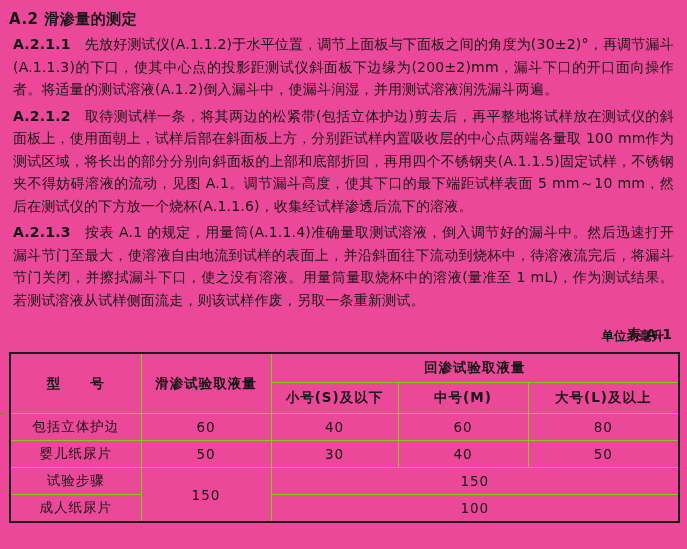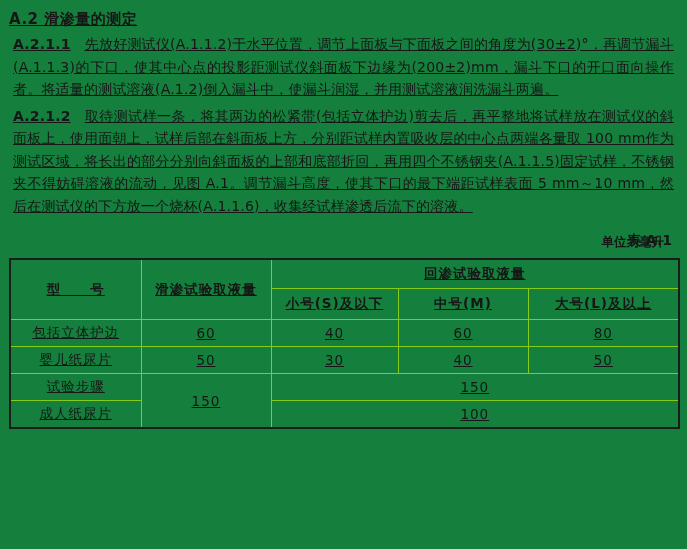--- a/index.html
+++ b/index.html
@@ -4,27 +4,26 @@
 <style>
   html, body {
     margin: 0;
     padding: 0;
     background: #e8e8e6;
   }
   .page {
     position: relative;
     width: 687px;
     height: 549px;
-    background: #15803d;
+    background: #ec4899;
     color: #161616;
     font-family: "DejaVu Sans", sans-serif;
     overflow: hidden;
     box-sizing: border-box;
     padding: 6px 9px 4px 9px;
-    text-decoration: underline;
   }
   .sec-heading {
     font-size: 15px;
     font-weight: bold;
     margin: 4px 0 0 0;
     letter-spacing: 0.5px;
   }
   .subsec-heading {
     font-size: 15px;
     font-weight: bold;
@@ -94,20 +93,21 @@
 
 <div class="page">
 
   <h1 class="sec-heading">A.2  滑渗量的测定</h1>
 
 
   <p class="para"><span class="clause-num">A.2.1.1</span><span>先放好测试仪(A.1.1.2)于水平位置，调节上面板与下面板之间的角度为(30±2)°，再调节漏斗(A.1.1.3)的下口，使其中心点的投影距测试仪斜面板下边缘为(200±2)mm，漏斗下口的开口面向操作者。将适量的测试溶液(A.1.2)倒入漏斗中，使漏斗润湿，并用测试溶液润洗漏斗两遍。</span></p>
 
   <p class="para"><span class="clause-num">A.2.1.2</span><span>取待测试样一条，将其两边的松紧带(包括立体护边)剪去后，再平整地将试样放在测试仪的斜面板上，使用面朝上，试样后部在斜面板上方，分别距试样内置吸收层的中心点两端各量取 100 mm作为测试区域，将长出的部分分别向斜面板的上部和底部折回，再用四个不锈钢夹(A.1.1.5)固定试样，不锈钢夹不得妨碍溶液的流动，见图 A.1。调节漏斗高度，使其下口的最下端距试样表面 5 mm～10 mm，然后在测试仪的下方放一个烧杯(A.1.1.6)，收集经试样渗透后流下的溶液。</span></p>
 
+  <p class="para"><span class="clause-num">A.2.1.3</span><span>按表 A.1 的规定，用量筒(A.1.1.4)准确量取测试溶液，倒入调节好的漏斗中。然后迅速打开漏斗节门至最大，使溶液自由地流到试样的表面上，并沿斜面往下流动到烧杯中，待溶液流完后，将漏斗节门关闭，并擦拭漏斗下口，使之没有溶液。用量筒量取烧杯中的溶液(量准至 1 mL)，作为测试结果。若测试溶液从试样侧面流走，则该试样作废，另取一条重新测试。</span></p>
 
   <div class="caption-row">
     <span class="table-caption">表 A.1</span>
     <span class="unit-note">单位为毫升</span>
   </div>
 
   <table class="data-table">
     <colgroup>
       <col class="c1">
         <col class="c2">

